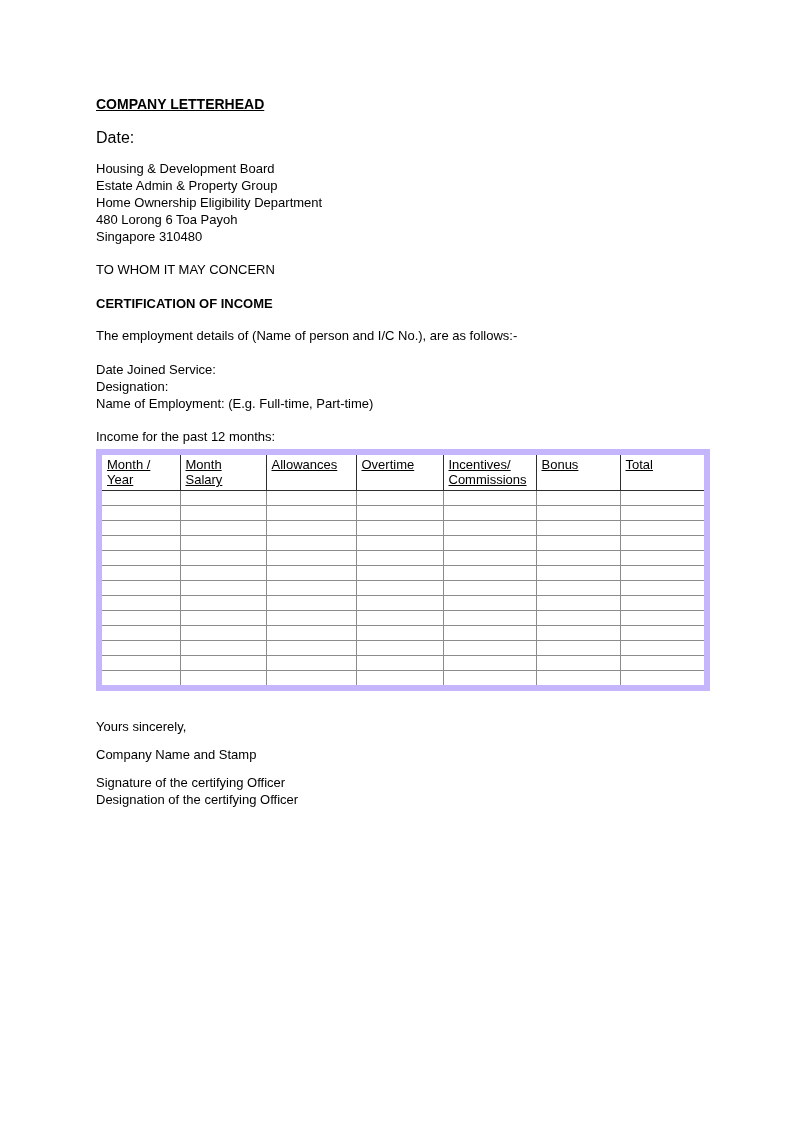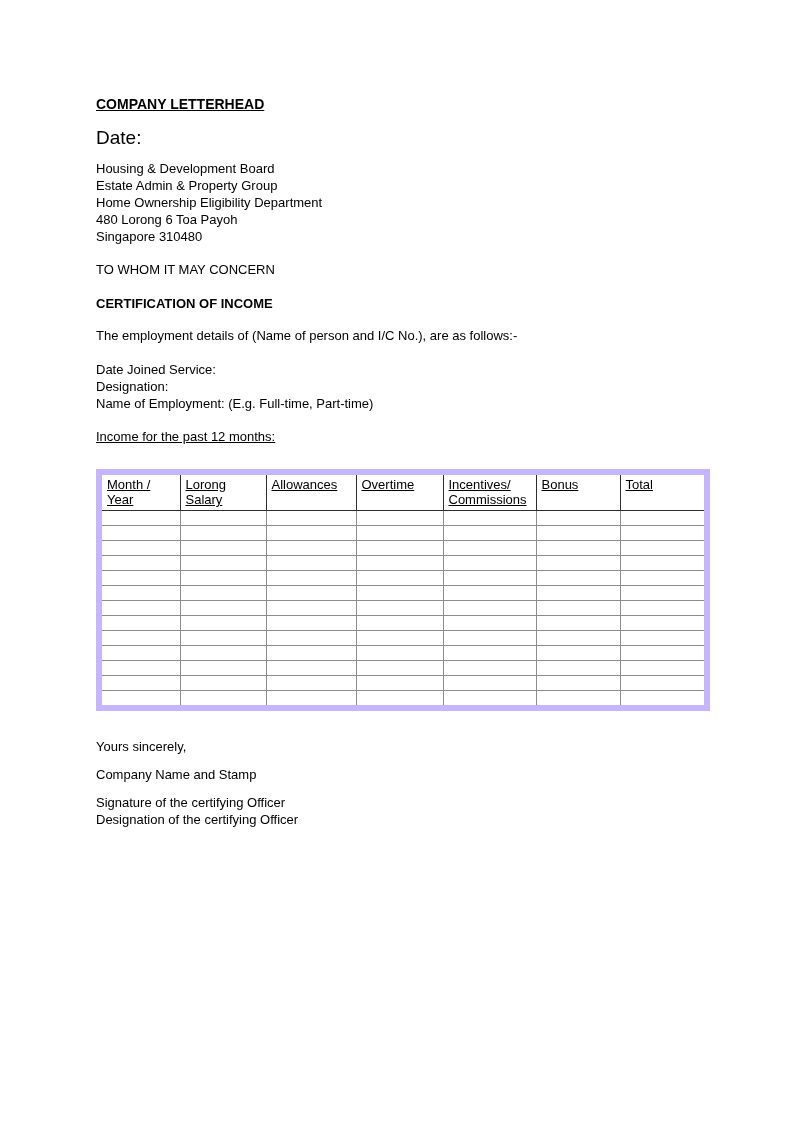--- a/index.html
+++ b/index.html
@@ -23,42 +23,41 @@
     padding: 96px 96px 0 96px;
     width: 608px;
   }
   .letterhead {
     font-size: 14px;
     font-weight: bold;
     text-decoration: underline;
     margin: 0 0 11px 0;
   }
   .date-line {
-    font-size: 19px;
+    font-size: 16px;
     margin: 16px 0 14px 0;
   }
   .address-block {
     margin: 0 0 16px 0;
   }
   .salutation {
     margin: 0 0 17px 0;
   }
   .subject {
     font-weight: bold;
     margin: 0 0 15px 0;
   }
   .intro {
     margin: 0 0 17px 0;
   }
   .fields-block {
     margin: 0 0 16px 0;
   }
   .table-caption {
-    margin: 0 0 24px 0;
-    text-decoration: underline;
+    margin: 0 0 4px 0;
   }
   table.income-table {
     border-collapse: collapse;
     table-layout: fixed;
     width: 608px;
     margin: 3px 0 27px 0;
     border: 6px solid #c4b5fd;
     text-decoration: underline;
   }
   table.income-table col.c1 { width: 81px; }
@@ -131,21 +130,21 @@
           <col class="c2">
           <col class="c3">
           <col class="c4">
           <col class="c5">
           <col class="c6">
           <col class="c7">
       </colgroup>
       <thead>
         <tr>
           <th>Month / Year</th>
-          <th>Lorong
+          <th>Month
 Salary</th>
           <th>Allowances</th>
           <th>Overtime</th>
           <th>Incentives/
 Commissions</th>
           <th>Bonus</th>
           <th>Total</th>
         </tr>
       </thead>
       <tbody>

